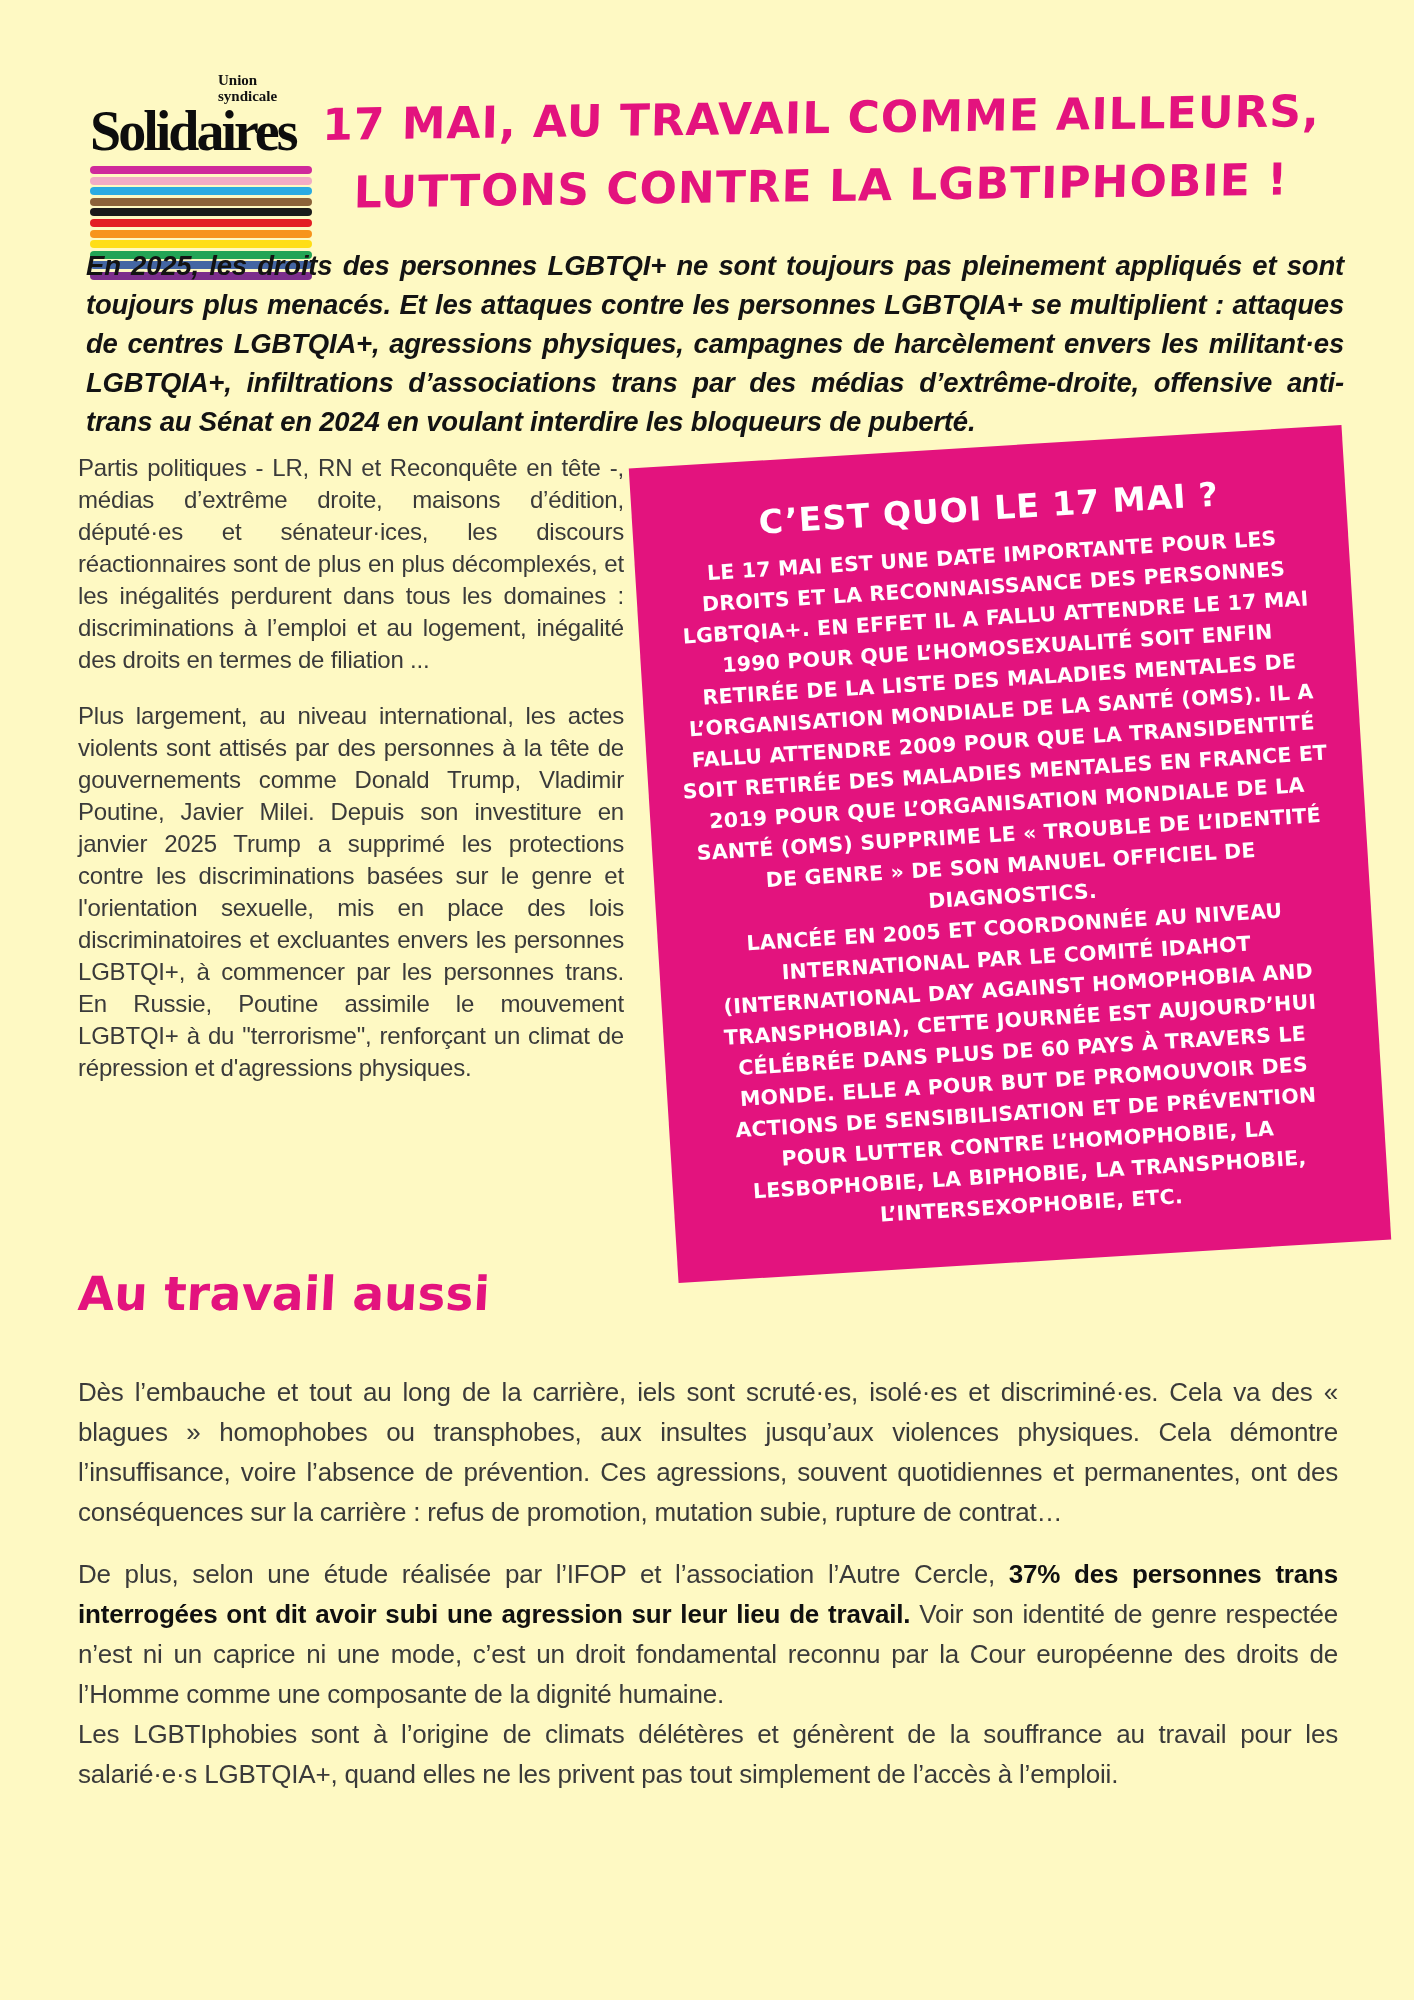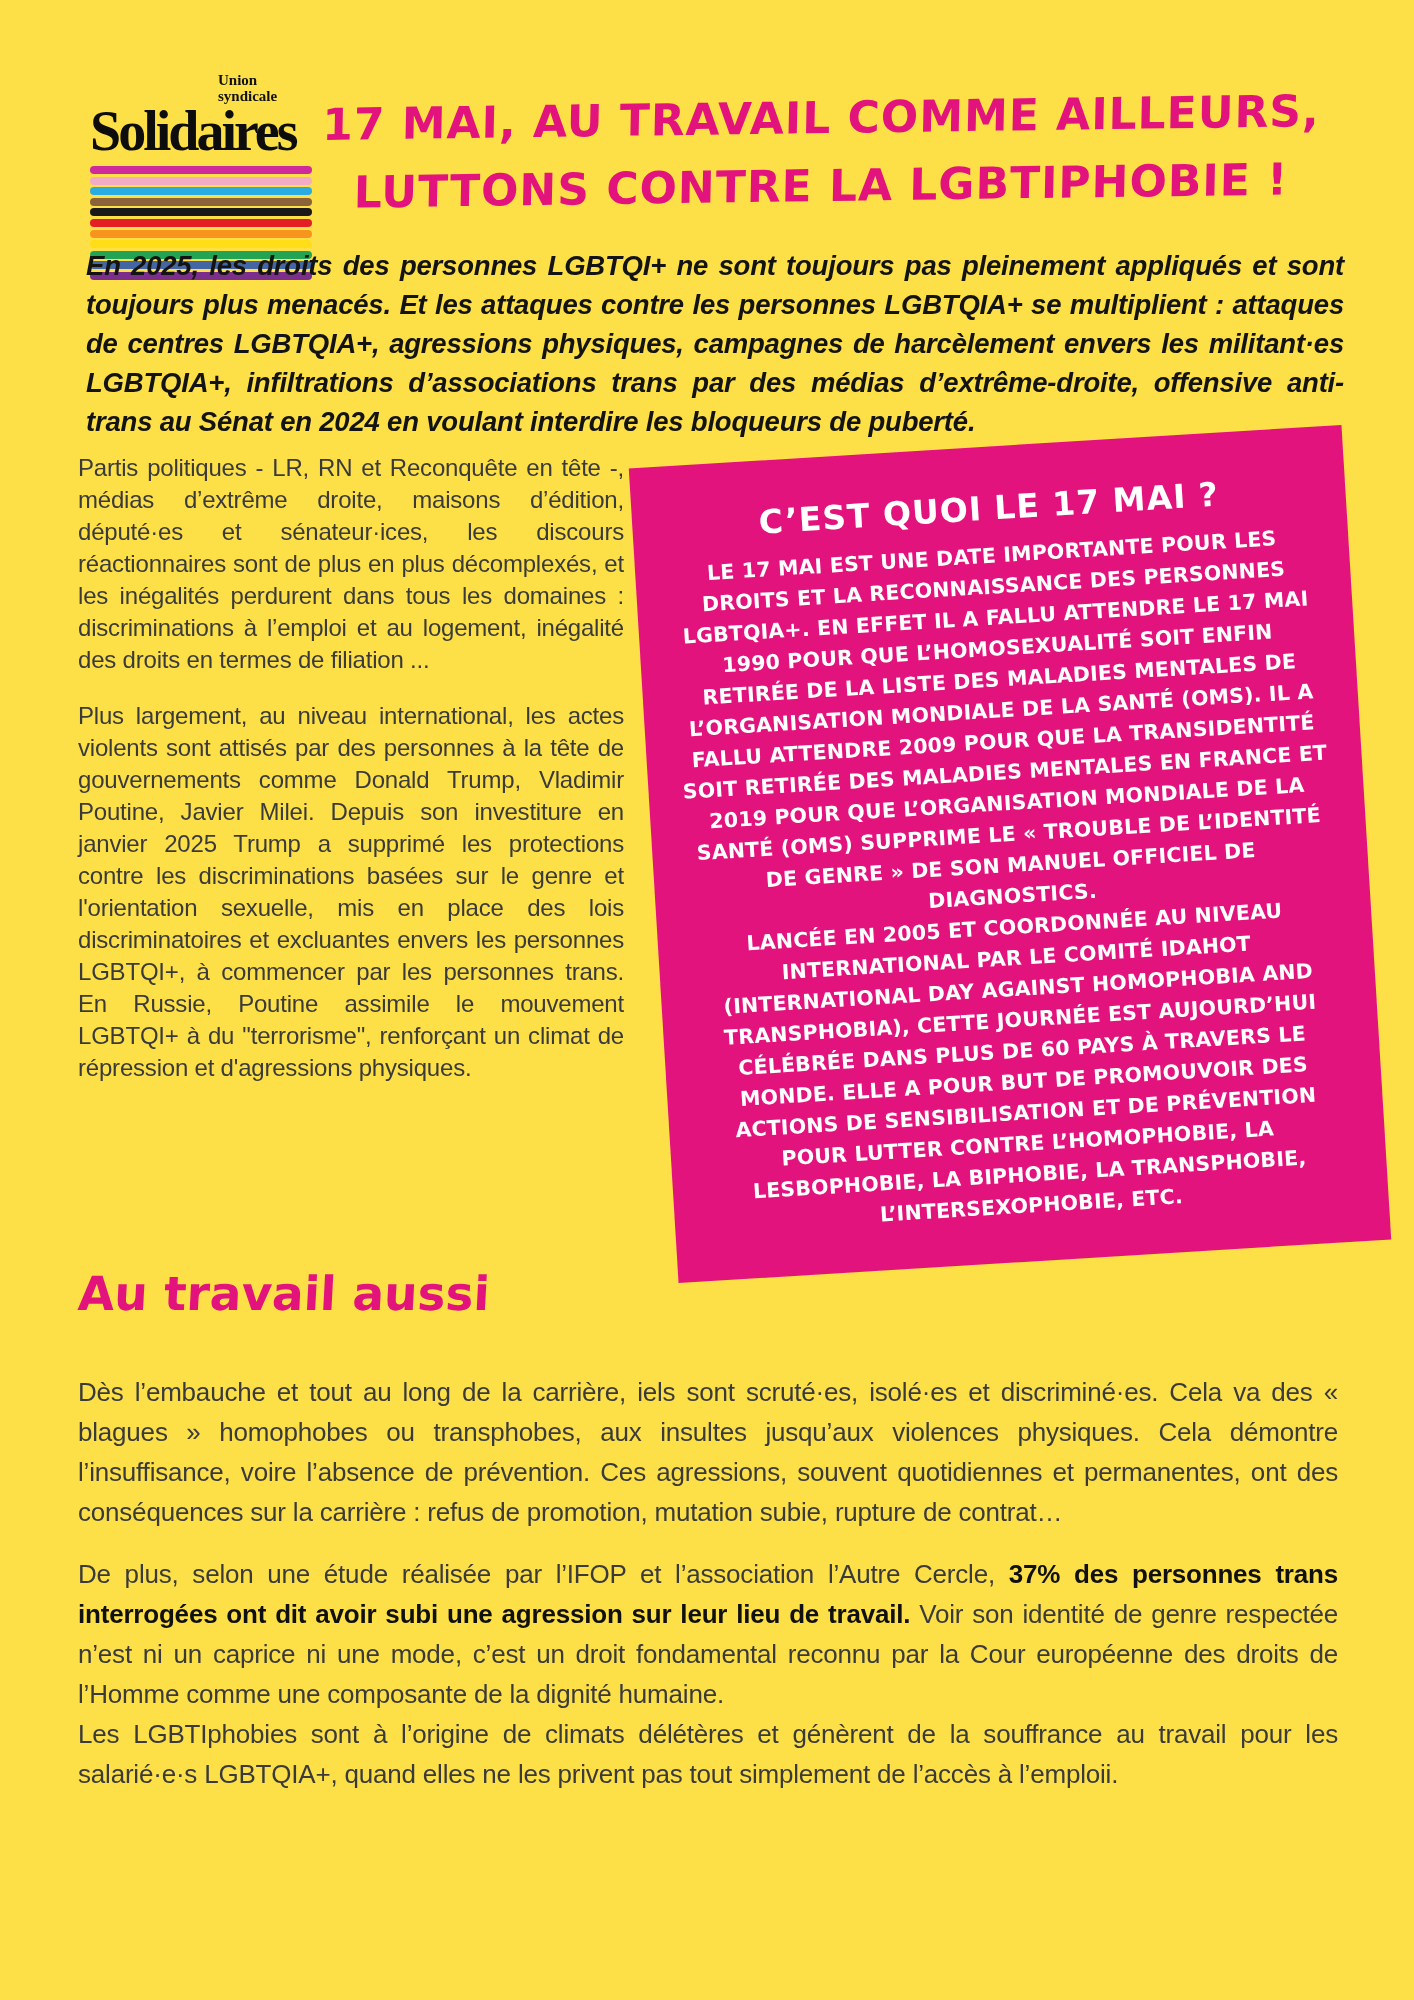--- a/index.html
+++ b/index.html
@@ -1,19 +1,19 @@
 <!DOCTYPE html>
 <html lang="fr" style="--accent: #e3137e;"><head>
 <meta charset="utf-8">
 <style>
   html,body{margin:0;padding:0;background:#ffffff;}
   .page{
     position:relative;
     width:1414px;height:2000px;
-    background:#fde047;
+    background:#fef9c3;
     font-family:"Liberation Sans", sans-serif;
     overflow:hidden;
   }
   
   .logo{position:absolute;left:90px;top:72px;width:222px;}
   .logo-top{position:relative;}
   .logo-union{
     display:block;text-align:left;
     margin-left:128px;
     font-family:"Liberation Serif", serif;

